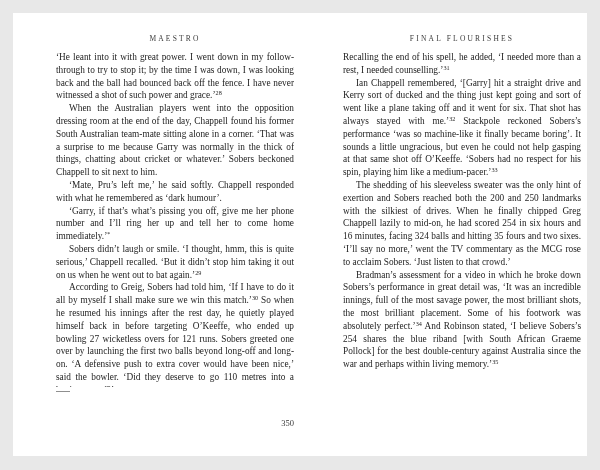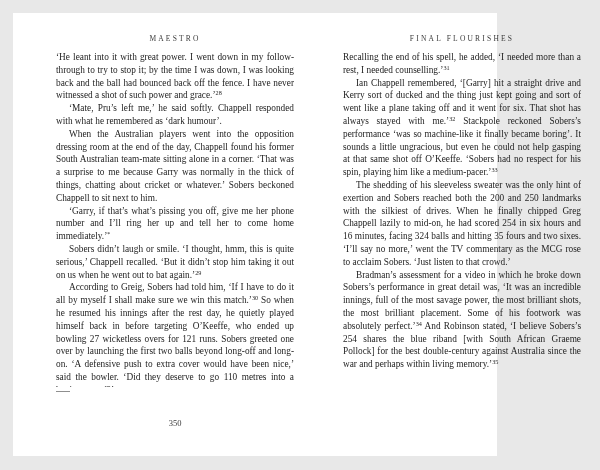--- a/index.html
+++ b/index.html
@@ -5,21 +5,21 @@
   html, body {
     margin: 0; padding: 0;
     width: 600px; height: 470px;
     overflow: hidden;
     background: var(--backdrop, #e8e8e8);
     font-family: "Liberation Serif", serif;
   }
   .spread {
     position: absolute;
     left: 13px; top: 13px;
-    width: 484px; height: 443px;
+    width: 574px; height: 443px;
     background: var(--page, #ffffff);
   }
   .column {
     position: absolute;
     top: 0; height: 443px; width: 238px;
   }
   .col-left  { left: 43px; }
   .col-right { left: 330px; }
   .running-header {
     position: absolute; top: 21px; left: 0; right: 0;
@@ -53,36 +53,36 @@
     color: var(--text, #232323);
   }
   .footnote-rule {
     width: 14px; height: 1px;
     background: #8f8f8f;
     margin: 0 0 5px 0;
   }
   .fn-marker { margin-right: 5px; }
   .pagenum {
     position: absolute; top: 405px; left: 0; right: 0;
-    text-align: center;
+    text-align: right;
     font-size: 8.5px;
     color: var(--header, #333333);
   }
 </style>
 </head>
 <body>
 
 <div class="spread">
 
   <div class="column col-left">
     <div class="running-header">MAESTRO</div>
     <div class="text-block">
         <p class="body-para"><span>‘He leant into it with great power. I went down in my follow-through to try to stop it; by the time I was down, I was looking back and the ball had bounced back off the fence. I have never witnessed a shot of such power and grace.’</span><sup>28</sup></p>
+        <p class="body-para indent"><span>When the Australian players went into the opposition dressing room at the end of the day, Chappell found his former South Australian team-mate sitting alone in a corner. ‘That was a surprise to me because Garry was normally in the thick of things, chatting about cricket or whatever.’ Sobers beckoned Chappell to sit next to him.</span></p>
         <p class="body-para indent"><span>‘Mate, Pru’s left me,’ he said softly. Chappell responded with what he remembered as ‘dark humour’.</span></p>
-        <p class="body-para indent"><span>When the Australian players went into the opposition dressing room at the end of the day, Chappell found his former South Australian team-mate sitting alone in a corner. ‘That was a surprise to me because Garry was normally in the thick of things, chatting about cricket or whatever.’ Sobers beckoned Chappell to sit next to him.</span></p>
         <p class="body-para indent"><span>‘Garry, if that’s what’s pissing you off, give me her phone number and I’ll ring her up and tell her to come home immediately.’</span><sup>*</sup></p>
         <p class="body-para indent"><span>Sobers didn’t laugh or smile. ‘I thought, hmm, this is quite serious,’ Chappell recalled. ‘But it didn’t stop him taking it out on us when he went out to bat again.’</span><sup>29</sup></p>
         <p class="body-para indent"><span>According to Greig, Sobers had told him, ‘If I have to do it all by myself I shall make sure we win this match.’</span><sup>30</sup><span> So when he resumed his innings after the rest day, he quietly played himself back in before targeting O’Keeffe, who ended up bowling 27 wicketless overs for 121 runs. Sobers greeted one over by launching the first two balls beyond long-off and long-on. ‘A defensive push to extra cover would have been nice,’ said the bowler. ‘Did they deserve to go 110 metres into a baying crowd?’</span></p>
       </div>
     <div class="footnote">
       <div class="footnote-rule"></div>
     </div>
     <div class="pagenum">350</div>
   </div>
 

